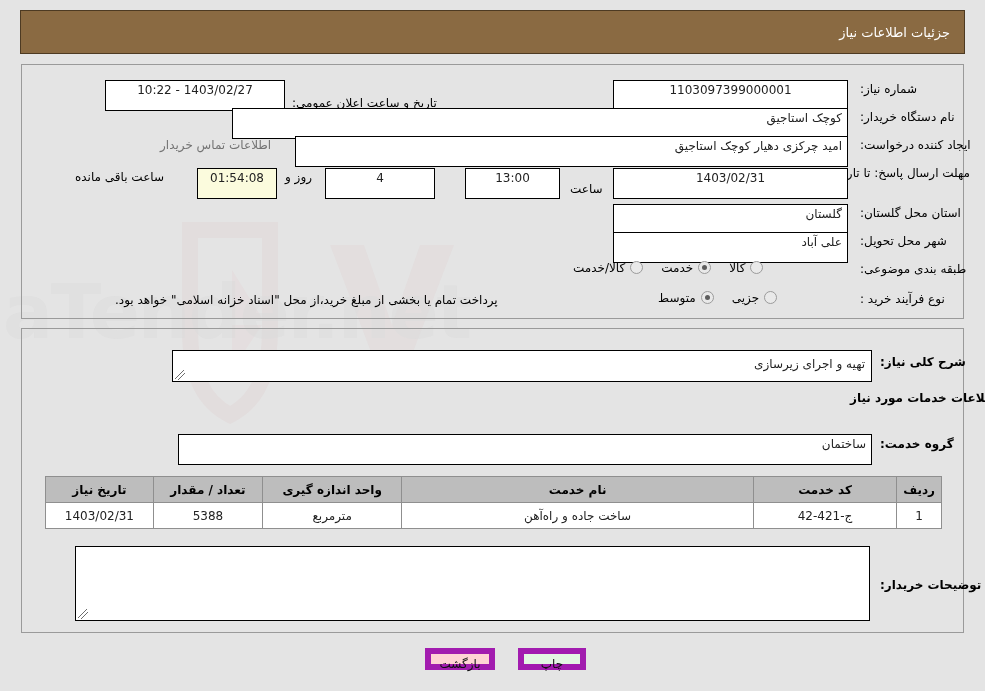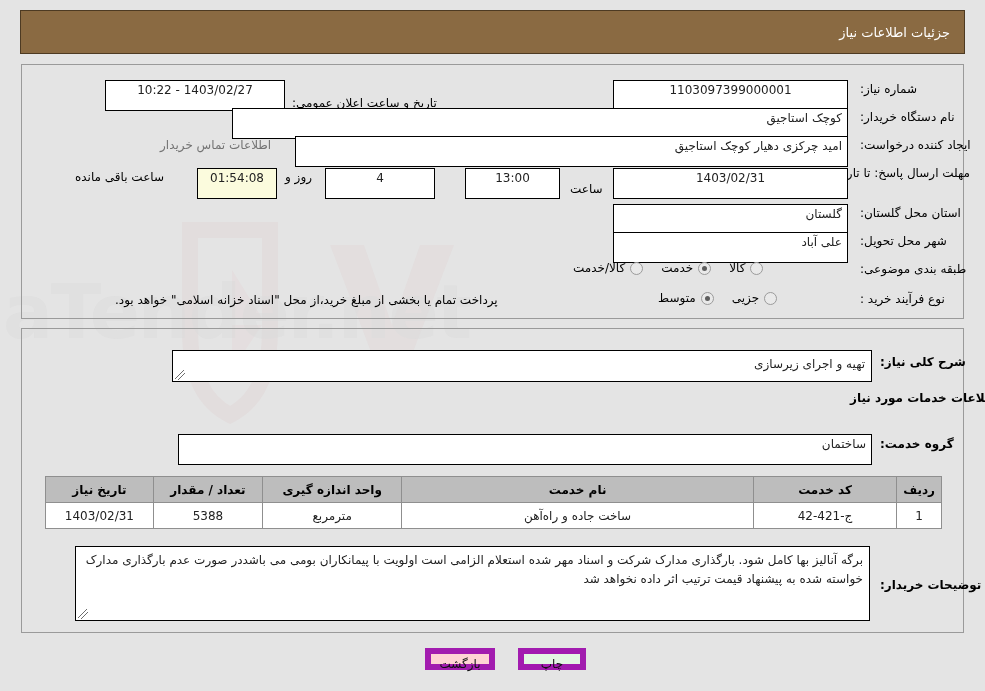--- a/index.html
+++ b/index.html
@@ -92,21 +92,21 @@
     white-space: nowrap;
   }
   .plain {
     font-size: 12px;
     white-space: nowrap;
   }
 
   
   .radio-group { display: flex; align-items: center; gap: 0; }
   .radio-item {
-    display: flex; align-items: center;
+    display: flex; 
     margin-left: 18px;
     white-space: nowrap;
   }
   .radio {
     width: 13px; height: 13px;
     border-radius: 50%;
     border: 1px solid #9b9b9b;
     background: #e9e9e9;
     display: inline-block;
     position: relative;
@@ -347,21 +347,20 @@
       <td>5388</td>
       <td>1403/02/31</td>
     </tr>
   </tbody>
 </table>
 
 <div class="row" style="left:880px; top:578px; z-index:3;">
   <span class="lbl lbl-bold">توضیحات خریدار:</span>
 </div>
 <div class="ta" style="position:absolute; left:75px; top:546px; width:795px; height:75px; z-index:3;">
-  <span>برگه آنالیز بها کامل شود. بارگذاری مدارک شرکت و اسناد مهر شده استعلام الزامی است اولویت با پیمانکاران بومی می باشددر صورت عدم بارگذاری مدارک خواسته شده به پیشنهاد قیمت ترتیب اثر داده نخواهد شد</span>
   <span class="grip">
     <svg width="10" height="10" viewBox="0 0 10 10">
         <path d="M0 9 L9 0 M3 10 L10 3" stroke="#6d6d6d" stroke-width="1" fill="none"></path>
       </svg>
   </span>
 </div>
 
 <div class="btn btn-print" style="left:518px; top:648px; width:68px;">چاپ</div>
 <div class="btn btn-back" style="left:425px; top:648px; width:70px;">بازگشت</div>
 

